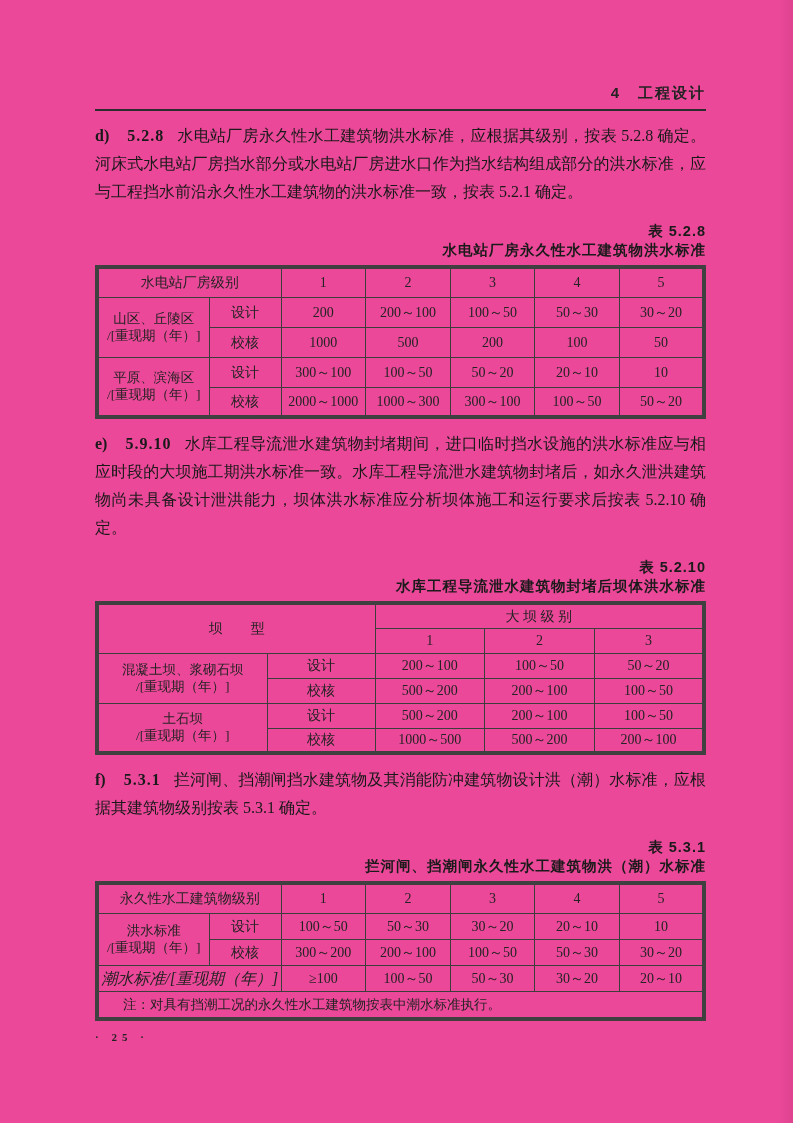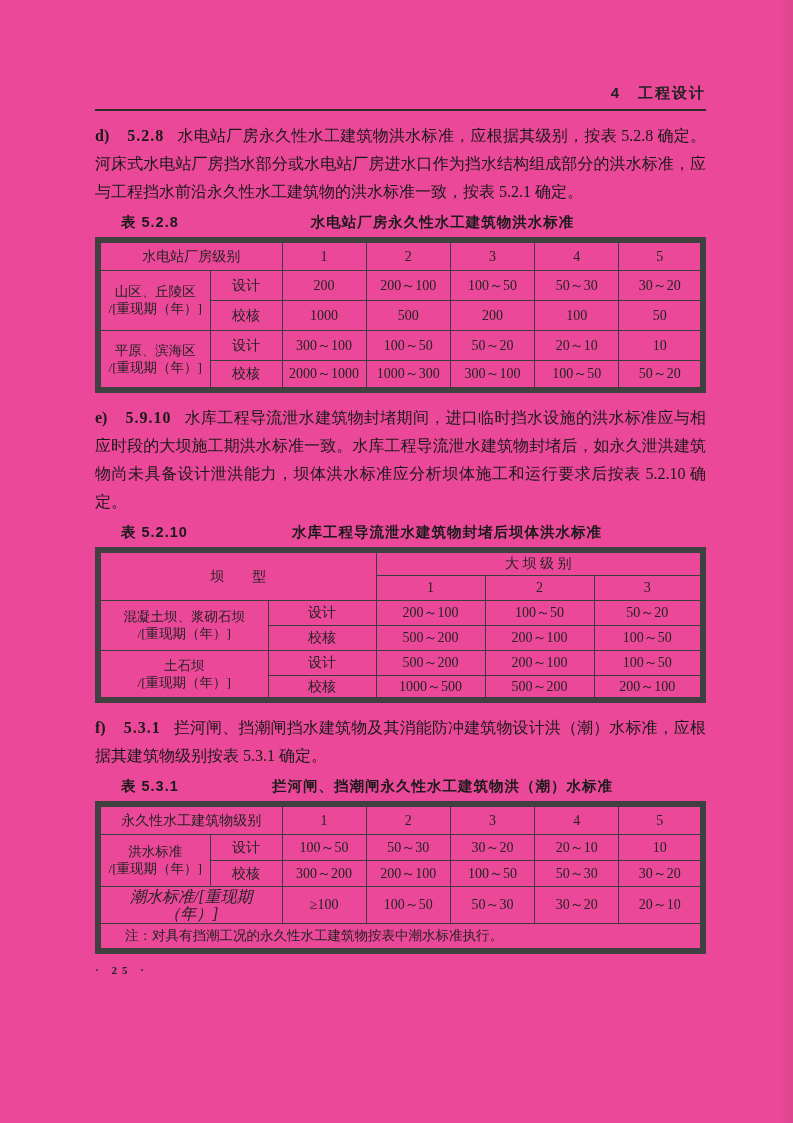--- a/index.html
+++ b/index.html
@@ -38,37 +38,38 @@
     font-size:16px;
     line-height:28px;
     text-align:justify;
     color:#191919;
   }
   .para .lbl{font-weight:bold;margin-right:18px;}
   .para .num{font-weight:bold;margin-right:13px;letter-spacing:1px;}
   
   .tcap{
     display:flex;align-items:flex-end;
-    margin-top:7px;
+    margin-top:16px;
     font-family:"Liberation Sans", sans-serif;
     font-weight:bold;
     font-size:14.5px;
     color:#1a1a1a;
+    flex-direction:column;
   }
   .tcap .tl{margin-left:26px;letter-spacing:1px;}
   .tcap .tt{flex:1;text-align:center;letter-spacing:1px;}
   
   .tbl{
     width:100%;
     border-collapse:collapse;
     table-layout:fixed;
     margin-top:5px;
     font-size:14px;
     color:#232323;
-    border:6px solid #404040;
+    border:4px solid #404040;
   }
   .tbl td{
     border:1px solid #3d3d3d;
     text-align:center;
     vertical-align:middle;
     padding:1px 2px;
     line-height:17px;
     overflow:hidden;
   }
   .grp{white-space:pre-line;font-size:13.5px;line-height:18px;}

